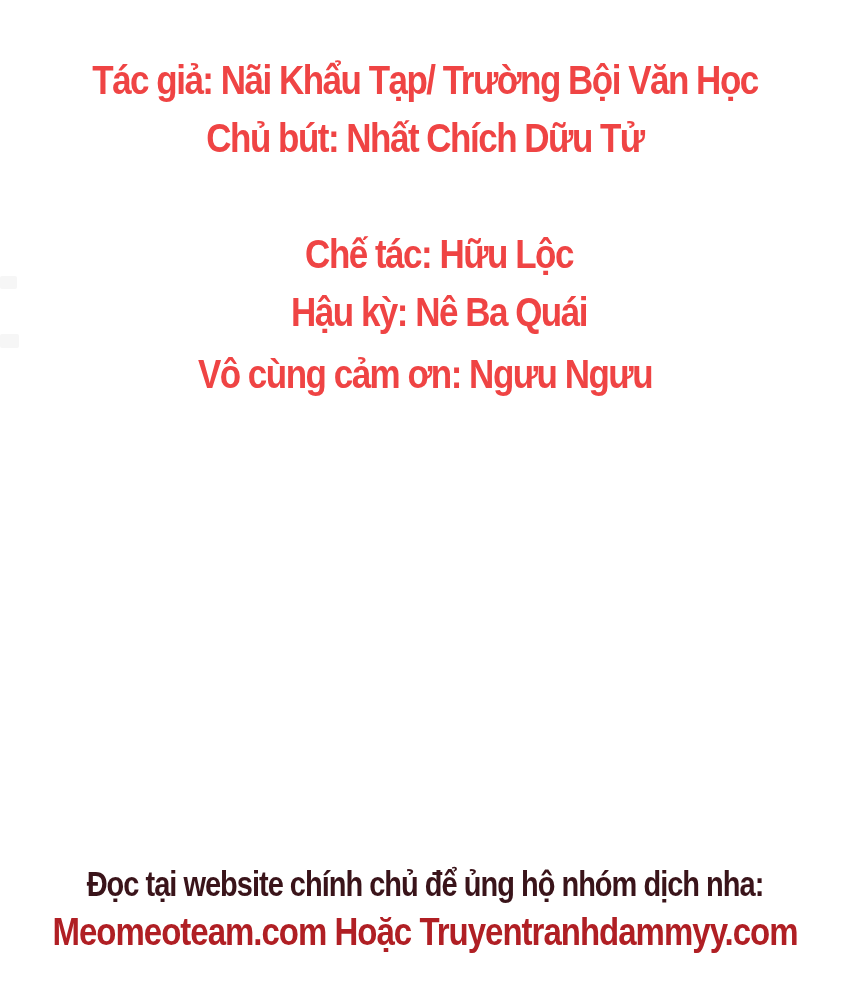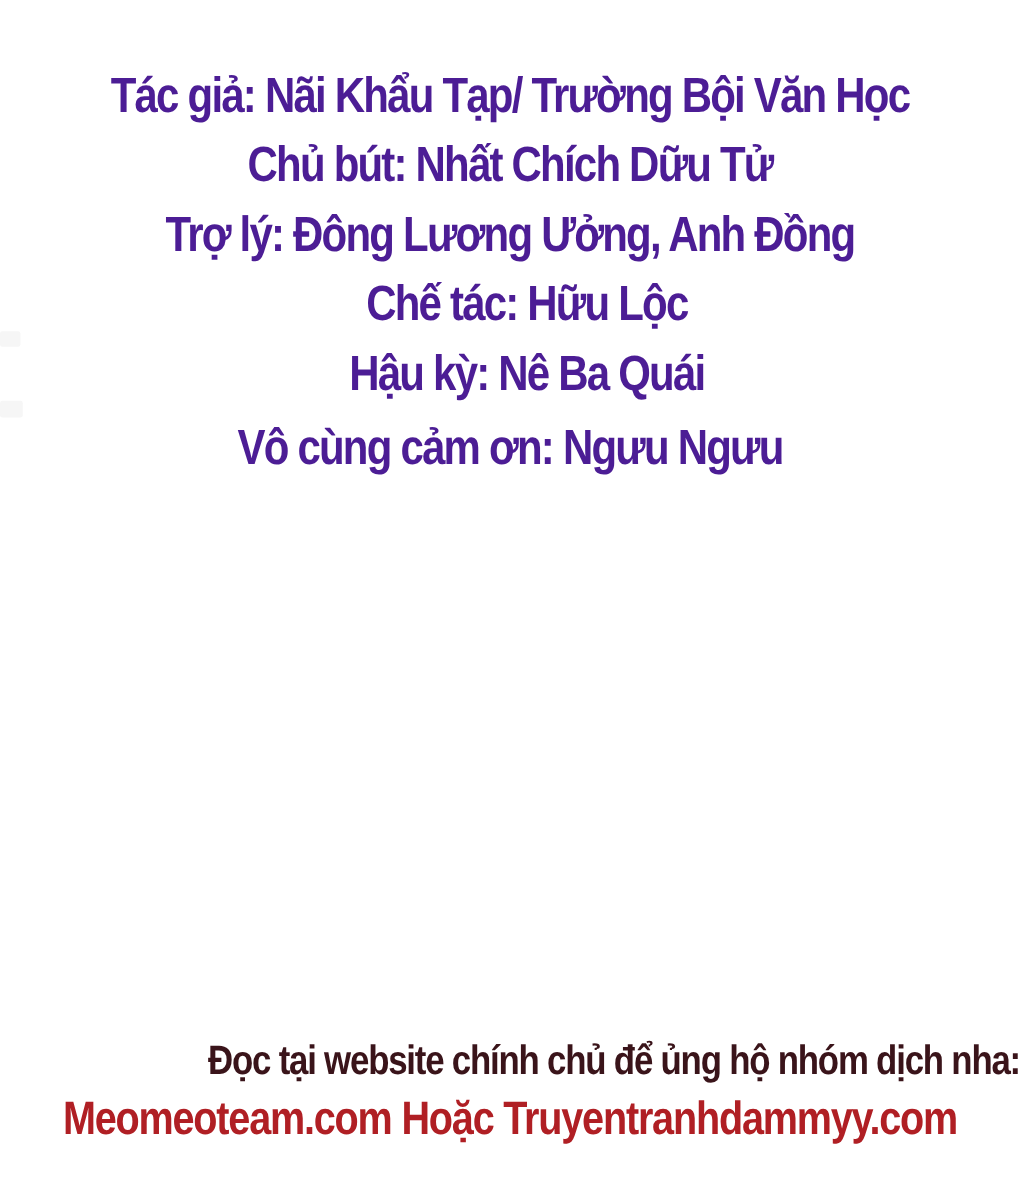--- a/index.html
+++ b/index.html
@@ -24,37 +24,36 @@
     font-weight: 700;
   }
   .line > span {
     display: inline-block;
     transform: scaleY(1.18);
     transform-origin: 50% 50%;
   }
   .credit {
     font-size: 35px;
     letter-spacing: -1.5px;
-    color: #4c1d95;
+    color: #ef4444;
     line-height: 44px;
     text-decoration: underline;
   }
   .credit-1 { top: 58px; }
   .credit-2 { top: 116px; }
   .credit-3 { top: 174px; }
   .credit-4 { top: 232px; padding-left: 28px; }
   .credit-5 { top: 290px; margin-left: 28px; }
   .credit-6 { top: 352px; }
   .credit-7 { top: 406px; }
   .footer-notice {
     top: 864px;
     font-size: 29px;
     letter-spacing: -1px;
     line-height: 40px;
-    text-align: right;
   }
   .footer-websites {
     top: 911px;
     font-size: 33px;
     letter-spacing: -1px;
     line-height: 42px;
   }
   .scan-artifact {
     position: absolute;
     left: 0;
@@ -70,23 +69,20 @@
 <div id="page">
 
   <div class="line credit credit-1">
     <span>Tác giả: Nãi Khẩu Tạp/ Trường Bội Văn Học</span>
   </div>
 
   <div class="line credit credit-2">
     <span>Chủ bút: Nhất Chích Dữu Tử</span>
   </div>
 
-  <div class="line credit credit-3">
-    <span>Trợ lý: Đông Lương Ưởng, Anh Đồng</span>
-  </div>
 
   <div class="line credit credit-4">
     <span>Chế tác: Hữu Lộc</span>
   </div>
 
   <div class="line credit credit-5">
     <span>Hậu kỳ: Nê Ba Quái</span>
   </div>
 
   <div class="line credit credit-6">

